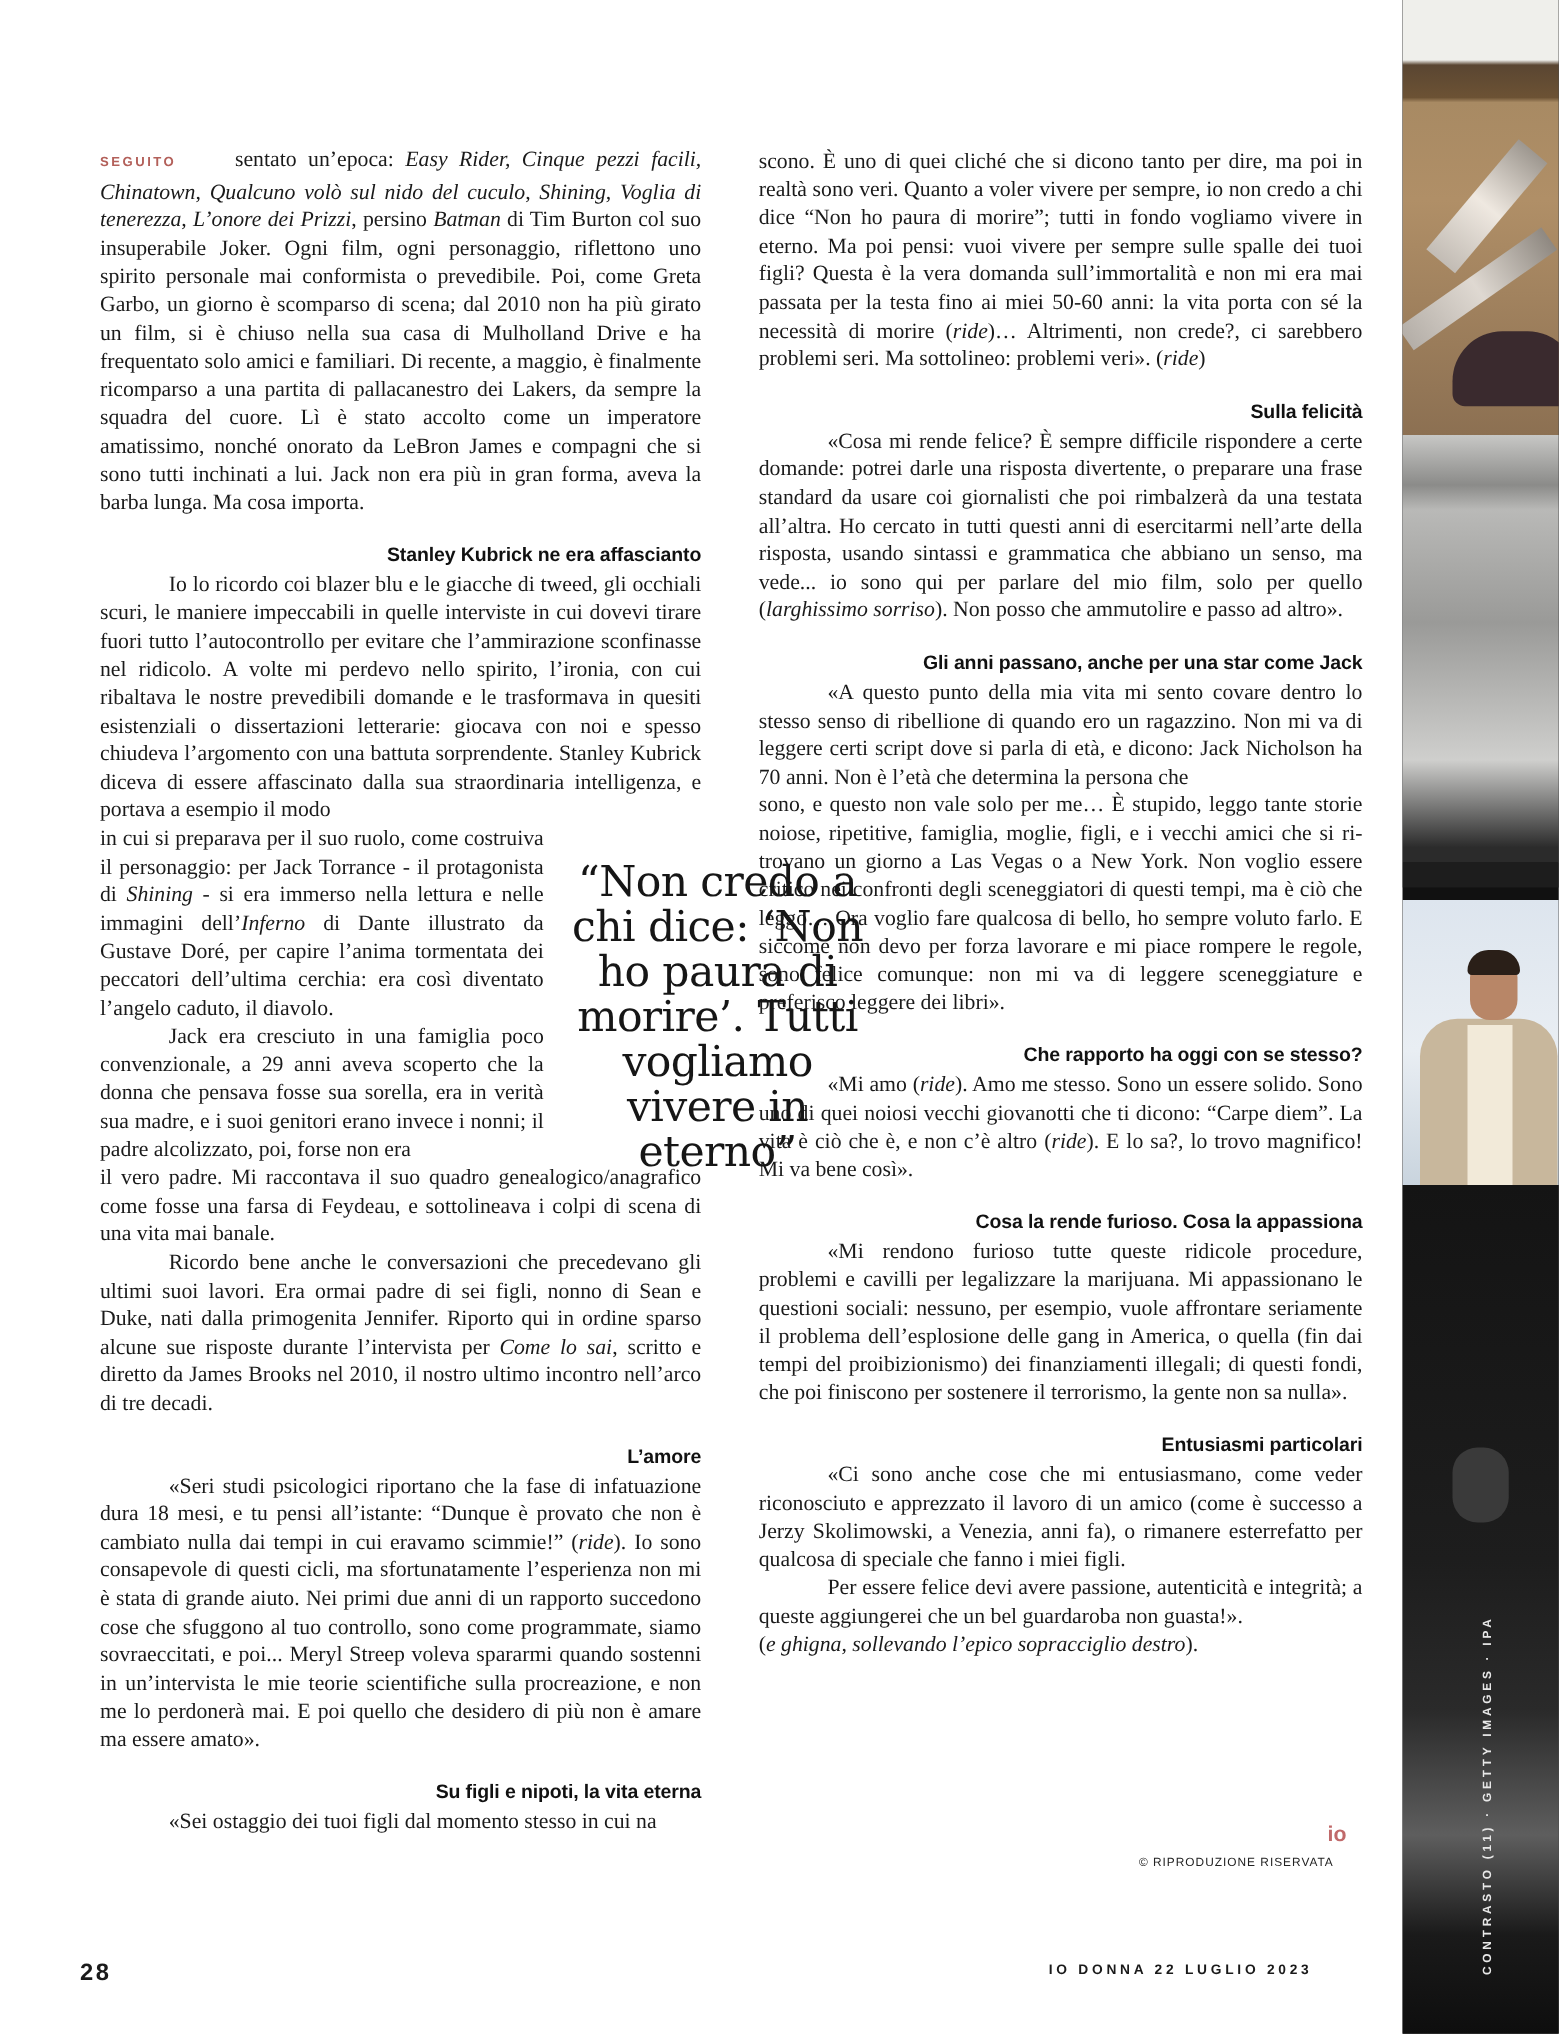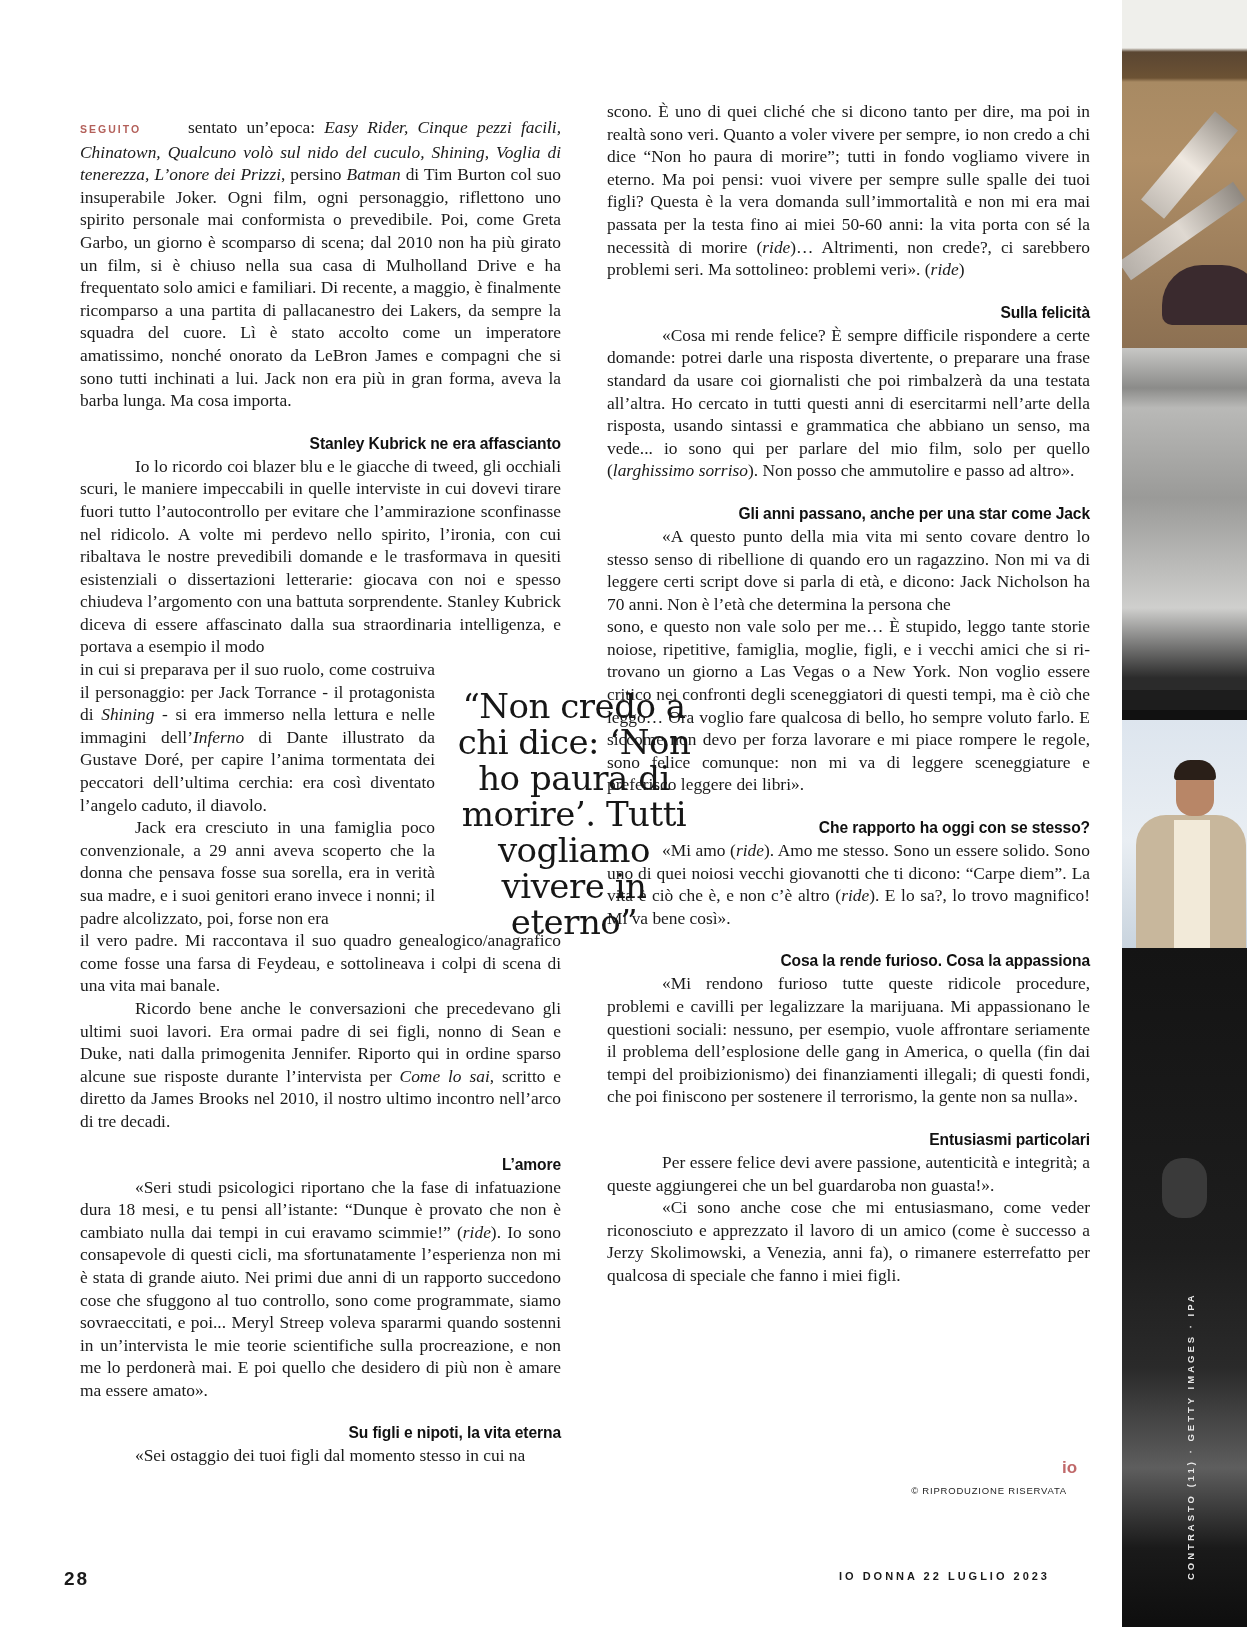--- a/index.html
+++ b/index.html
@@ -1,21 +1,21 @@
 <!DOCTYPE html>
 <html><head>
 <meta charset="utf-8">
 <style>
   html, body { margin: 0; padding: 0; background: #ffffff; }
   body { width: 1247px; height: 1627px; position: relative; overflow: hidden;
          font-family: "Liberation Serif", "DejaVu Serif", serif; color: #1a1a1a; }
 
   .col { position: absolute; font-size: 17.4px; line-height: 22.6px; text-align: justify; hyphens: manual; }
   .col-left { left: 80px; top: 116px; width: 481px; }
-  .col-right { left: 607px; top: 100px; width: 483px; }
+  .col-right { left: 607px; top: 117px; width: 483px; }
 
   .col p { margin: 0; }
   .col p.indent { text-indent: 55px; }
   .col em { font-style: italic; }
 
   .seguito { font-family: "Liberation Sans", "DejaVu Sans", sans-serif; font-size: 10.5px; letter-spacing: 2px;
              color: #b3605a; font-weight: bold; display: inline-block; width: 108px; }
 
   h3.subhead { font-family: "Liberation Sans", "DejaVu Sans", sans-serif; font-weight: bold; font-size: 15.6px;
                margin: 21px 0 0 0; line-height: 22px; color: #111; text-align: right; letter-spacing: -0.1px; }
@@ -87,22 +87,23 @@
   <p class="indent">«A questo punto della mia vita mi sento covare dentro lo stesso senso di ribellione di quando ero un ragazzino. Non mi va di leggere certi script dove si parla di età, e dicono: Jack Nicholson ha 70 anni. Non è l’età che determina la persona che</p>
   <p class="right-narrow">sono, e questo non vale solo per me… È stu­pido, leggo tante storie noiose, ripetitive, fa­miglia, moglie, figli, e i vecchi amici che si ri­trovano un giorno a Las Vegas o a New York. Non voglio essere critico nei confronti degli sceneggiatori di questi tempi, ma è ciò che leggo… Ora voglio fare qualcosa di bello, ho sempre voluto farlo. E siccome non devo per forza lavorare e mi piace rompere le regole, sono felice comunque: non mi va di leggere sceneggiature e preferisco leggere dei libri».</p>
 
   <h3 class="subhead">Che rapporto ha oggi con se stesso?</h3>
   <p class="indent"><span>«Mi amo (</span><em>ride</em><span>). Amo me stesso. Sono un essere solido. Sono uno di quei noiosi vecchi giovanotti che ti dicono: “Car­pe diem”. La vita è ciò che è, e non c’è altro (</span><em>ride</em><span>). E lo sa?, lo trovo magnifico! Mi va bene così».</span></p>
 
   <h3 class="subhead">Cosa la rende furioso. Cosa la appassiona</h3>
   <p class="indent">«Mi rendono furioso tutte queste ridicole procedure, problemi e cavilli per legalizzare la marijuana. Mi appassiona­no le questioni sociali: nessuno, per esempio, vuole affrontare seriamente il problema dell’esplosione delle gang in America, o quella (fin dai tempi del proibizionismo) dei finanziamenti illegali; di questi fondi, che poi finiscono per sostenere il terro­rismo, la gente non sa nulla».</p>
 
   <h3 class="subhead">Entusiasmi particolari</h3>
+  <p class="indent">«Ci sono anche cose che mi entusiasmano, come veder riconosciuto e apprezzato il lavoro di un amico (come è succes­so a Jerzy Skolimowski, a Venezia, anni fa), o rimanere esterre­fatto per qualcosa di speciale che fanno i miei figli.</p>
   <p class="indent">Per essere felice devi avere passione, autenticità e inte­grità; a queste aggiungerei che un bel guardaroba non guasta!».</p>
-  <p class="indent">«Ci sono anche cose che mi entusiasmano, come veder riconosciuto e apprezzato il lavoro di un amico (come è succes­so a Jerzy Skolimowski, a Venezia, anni fa), o rimanere esterre­fatto per qualcosa di speciale che fanno i miei figli.</p>
+  <p><span>(</span><em>e ghigna, sollevando l’epico sopracciglio destro</em><span>).</span></p>
 </div>
 
 <div class="pull-quote">“Non credo a chi dice: ‘Non ho paura di morire’. Tutti vogliamo vivere in eterno”</div>
 
 <div class="end-logo">io</div>
 <div class="copyright">© RIPRODUZIONE RISERVATA</div>
 
 <div class="footer-page">28</div>
 <div class="footer-mag">IO DONNA  22 LUGLIO 2023</div>
 

